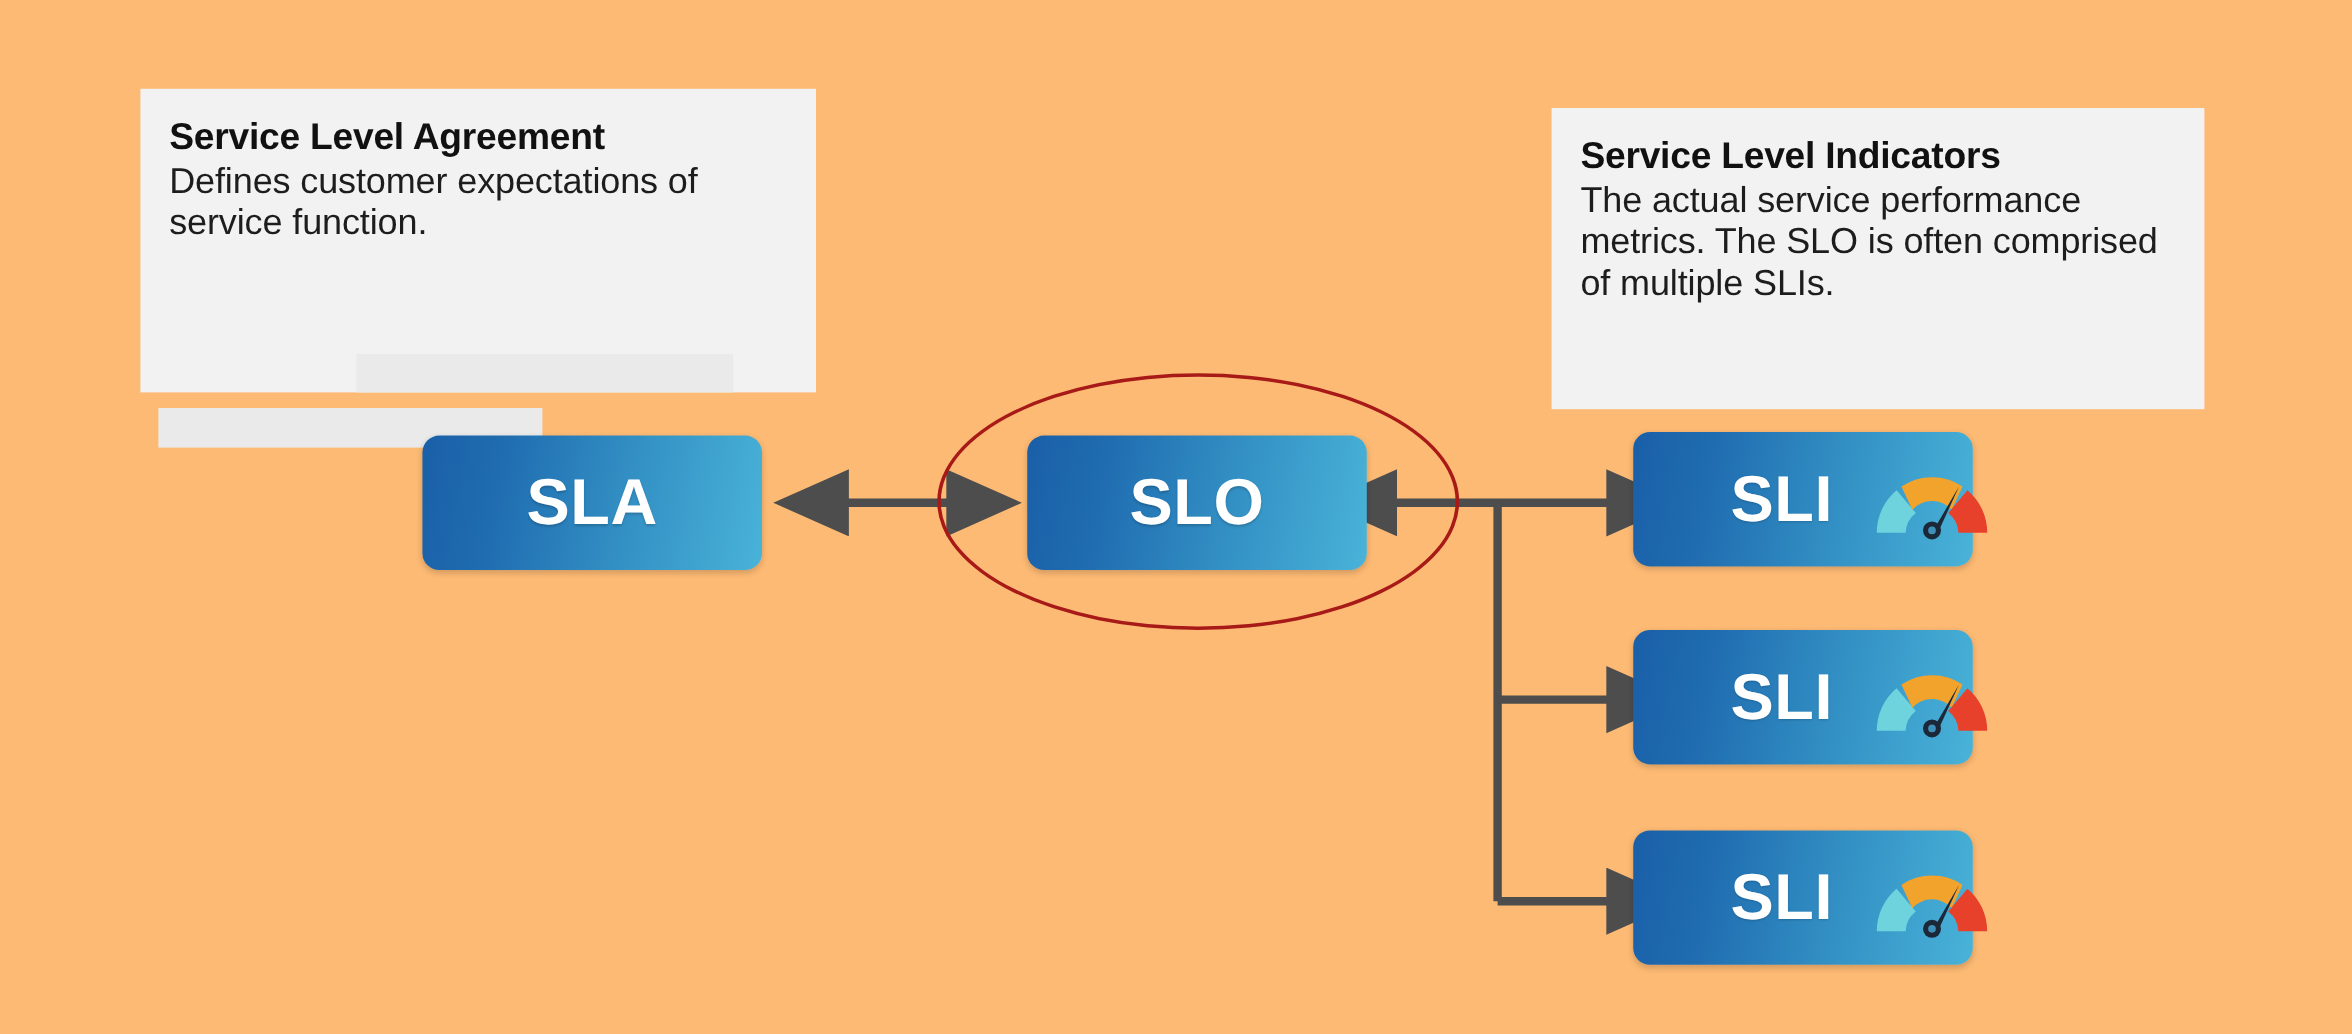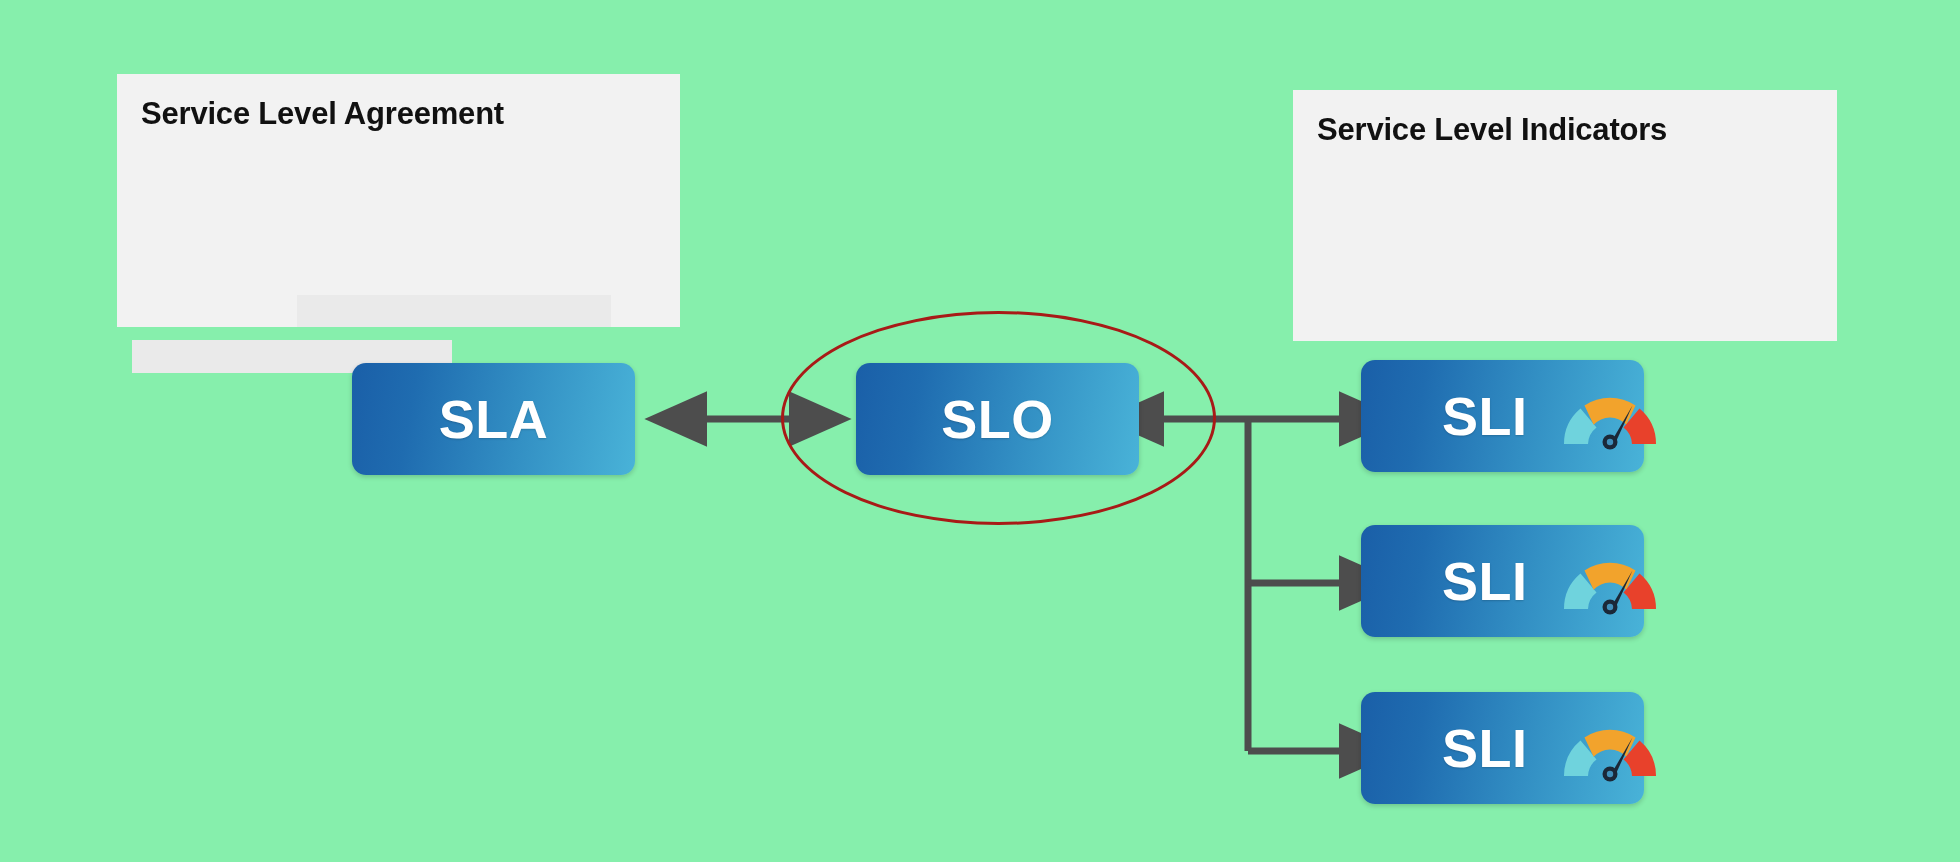--- a/index.html
+++ b/index.html
@@ -9,21 +9,21 @@
     height: 862px;
     background: #ffffff;
     font-family: "Liberation Sans", sans-serif;
     overflow: hidden;
   }
 
   #canvas {
     position: relative;
     width: 1960px;
     height: 862px;
-    background: #86efac;
+    background: #fdba74;
   }
 
   
   .card {
     position: absolute;
     background: #f2f2f2;
     padding: 22px 26px 18px 24px;
   }
   .card-title {
     font-size: 31px;
@@ -102,27 +102,29 @@
     background: transparent;
   }
 </style>
 </head>
 <body>
 
 <div id="canvas">
 
   <div class="card" id="card-sla">
     <div class="card-title">Service Level Agreement</div>
+    <div class="card-body">Defines customer expectations of service function.</div>
     <div class="redaction" id="redaction-1"></div>
     <div class="redaction" id="redaction-2"></div>
   </div>
 
 
   <div class="card" id="card-sli">
     <div class="card-title">Service Level Indicators</div>
+    <div class="card-body">The actual service performance metrics. The SLO is often comprised of multiple SLIs.</div>
   </div>
 
   <svg id="connectors" viewBox="0 0 1960 862" xmlns="http://www.w3.org/2000/svg">
     <defs>
       <marker id="arrow-right" markerWidth="10" markerHeight="10" refX="0.2" refY="4" orient="auto" markerUnits="strokeWidth">
         <path d="M0,0 L9,4 L0,8 z" fill="#4d4d4d"></path>
       </marker>
       <marker id="arrow-left" markerWidth="10" markerHeight="10" refX="0.2" refY="4" orient="auto-start-reverse" markerUnits="strokeWidth">
         <path d="M0,0 L9,4 L0,8 z" fill="#4d4d4d"></path>
       </marker>

